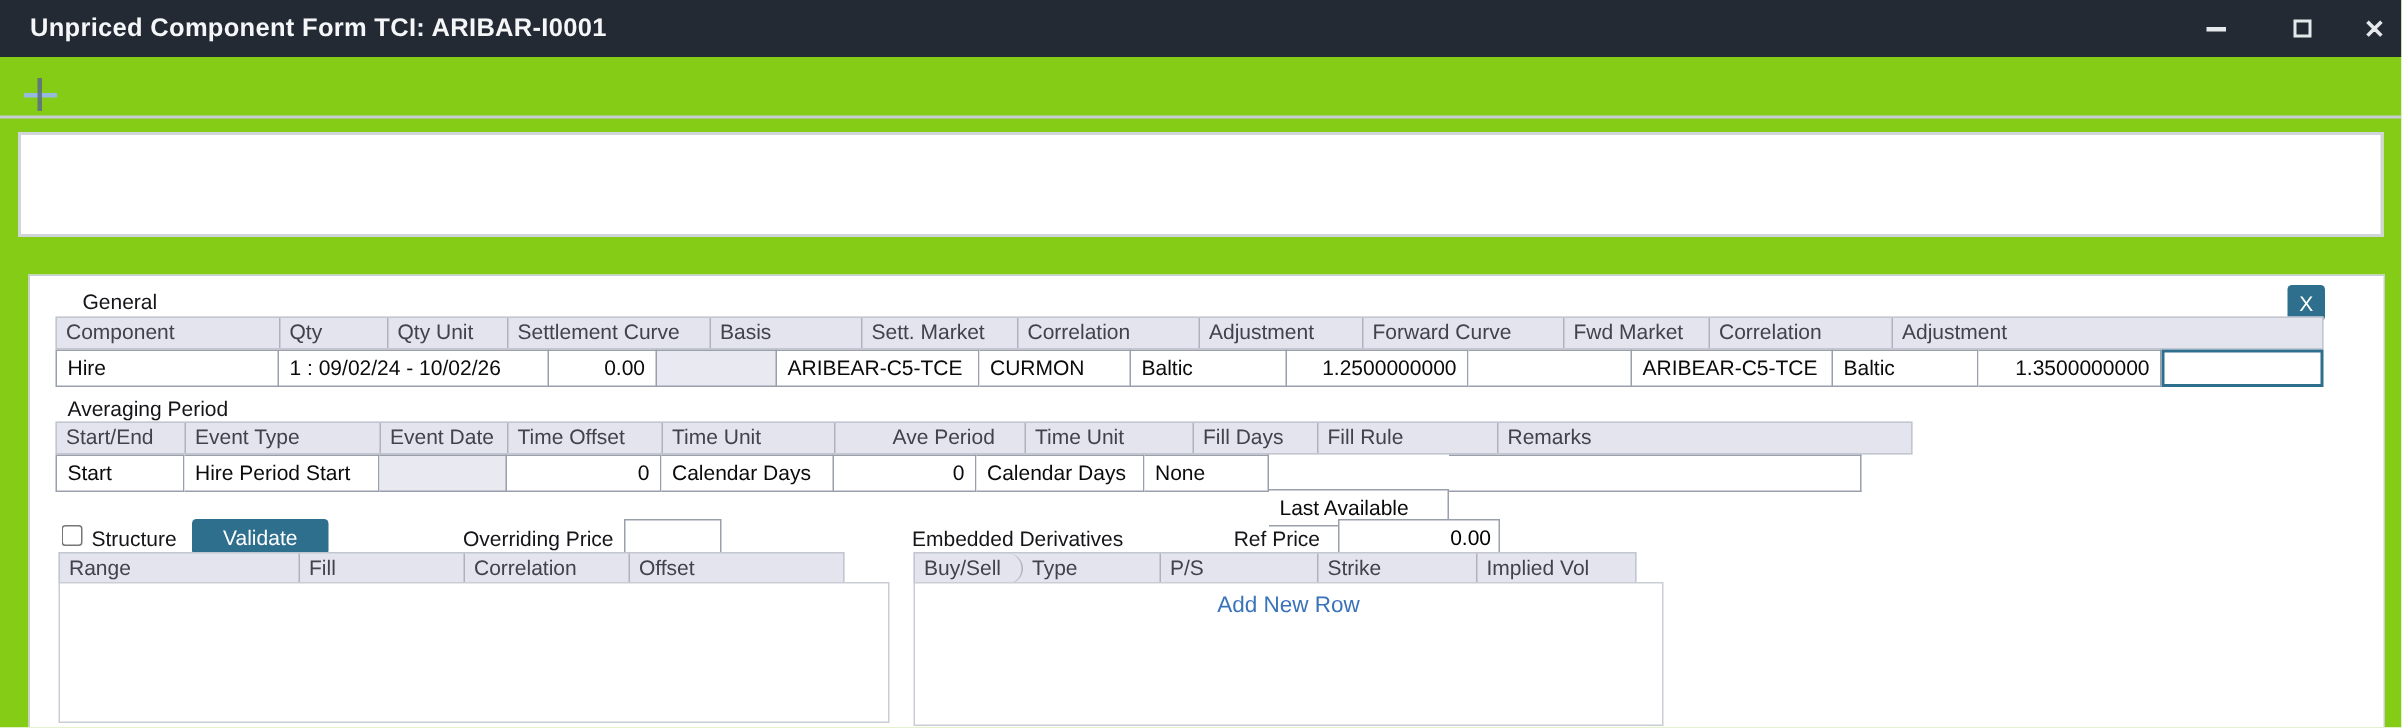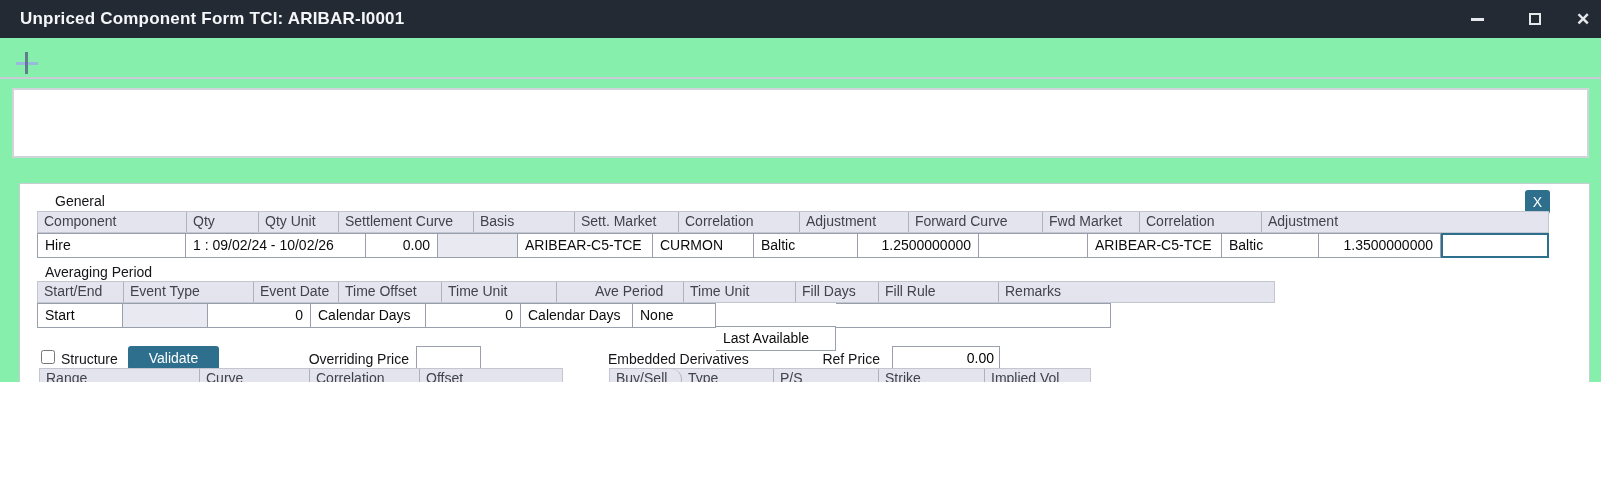--- a/index.html
+++ b/index.html
@@ -1,17 +1,17 @@
 <!DOCTYPE html>
 <html><head>
 <meta charset="utf-8">
 <style>
   html,body{margin:0;padding:0;background:#fff;}
   body{width:1601px;height:485px;font-family:"Liberation Sans",sans-serif;-webkit-font-smoothing:antialiased;}
-  .stage{position:relative;width:1601px;height:382px;overflow:hidden;background:#86efac;}
+  .stage{position:relative;width:1601px;height:485px;overflow:hidden;background:#84cc16;}
 
   
   .titlebar{position:absolute;left:0;top:0;width:1601px;height:38px;background:#232A34;}
   .title{position:absolute;left:20px;top:0;height:38px;line-height:38px;color:#F4F6F8;font-weight:bold;font-size:17px;letter-spacing:.2px;white-space:nowrap;}
   .winbtn{position:absolute;top:0;width:34px;height:38px;display:flex;align-items:center;justify-content:center;cursor:pointer;}
   .minimize-bar{width:13px;height:3px;background:#E6E9EC;}
   .maximize-box{width:12px;height:12px;border:2px solid #E6E9EC;box-sizing:border-box;background:transparent;}
   .close-glyph{color:#E6E9EC;font-size:17px;font-weight:bold;line-height:1;}
 
   
@@ -125,20 +125,21 @@
         <div class="th" style="width:103px;">Time Offset</div>
         <div class="th" style="width:115px;">Time Unit</div>
         <div class="th" style="width:95px;margin-left:32px;">Ave Period</div>
         <div class="th" style="width:112px;">Time Unit</div>
         <div class="th" style="width:83px;">Fill Days</div>
         <div class="th" style="width:120px;">Fill Rule</div>
         <div class="th" style="width:275px;">Remarks</div>
       </div>
       <div class="drow">
         <div class="td" style="width:86px;">Start</div>
+        <div class="td" style="width:130px;">Hire Period Start</div>
         <div class="td disabled" style="width:85px;"></div>
         <div class="td num" style="width:103px;">0</div>
         <div class="td" style="width:115px;">Calendar Days</div>
         <div class="td num" style="width:95px;">0</div>
         <div class="td" style="width:112px;">Calendar Days</div>
         <div class="td" style="width:83px;">None</div>
         <div class="td" style="width:120px;margin-top:23px;">Last Available</div>
         <div class="td" style="width:275px;"></div>
       </div>
     </div>
@@ -148,21 +149,21 @@
     <button class="validate-btn">Validate</button>
     <div class="lbl" style="left:239px;top:167px;width:150px;text-align:right;">Overriding Price</div>
     <input class="txtinput" style="left: 396px; top: 162px; width: 65px;" value="">
     <div class="lbl" style="left:588px;top:167px;">Embedded Derivatives</div>
     <div class="lbl" style="left:760px;top:167px;width:100px;text-align:right;">Ref Price</div>
     <input class="txtinput num" style="left: 872px; top: 162px; width: 108px;" value="0.00">
 
     <div class="grid" style="left:19px;top:184px;">
       <div class="hrow">
         <div class="th" style="width:160px;">Range</div>
-        <div class="th" style="width:110px;">Curve</div>
+        <div class="th" style="width:110px;">Fill</div>
         <div class="th" style="width:110px;">Correlation</div>
         <div class="th" style="width:142px;">Offset</div>
       </div>
     </div>
     <div class="body-box" style="left:19px;top:204px;width:554px;height:94px;"></div>
 
     <div class="grid" style="left:589px;top:184px;">
       <div class="hrow">
         <div class="th" style="width:72px;border-radius:10px;">Buy/Sell</div>
         <div class="th" style="width:92px;">Type</div>

